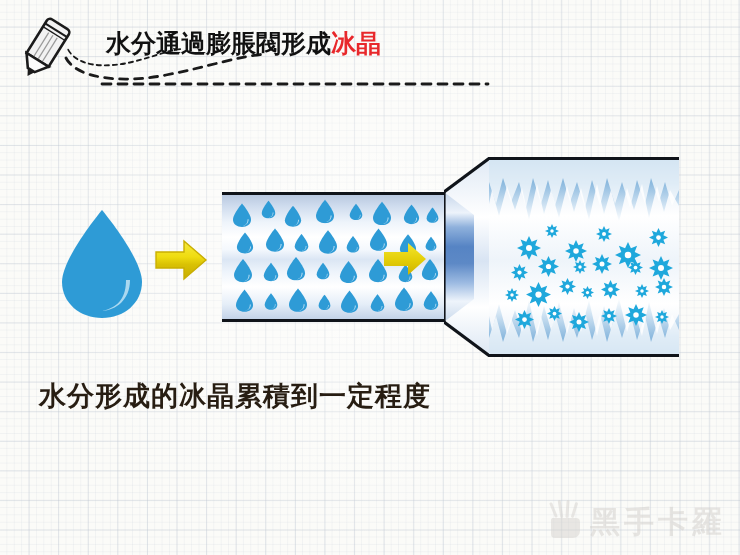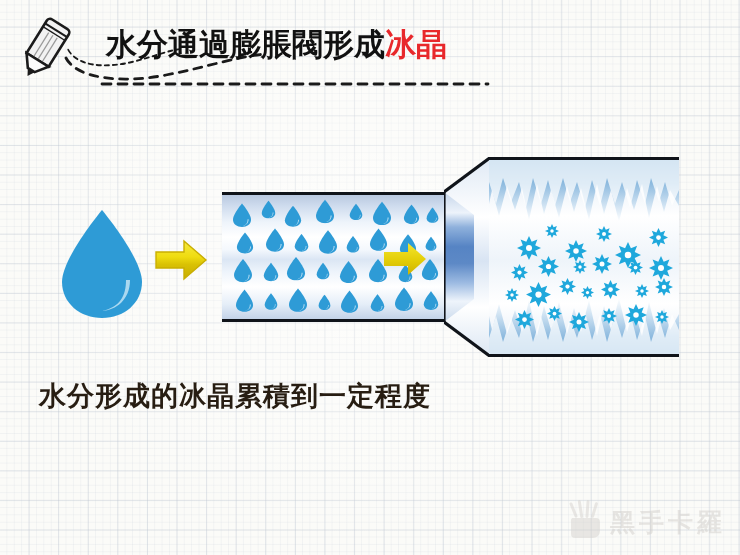--- a/index.html
+++ b/index.html
@@ -25,21 +25,21 @@
     content:"";position:absolute;inset:0;
     background:radial-gradient(ellipse at 50% 45%, rgba(255,255,255,.55) 0%, rgba(255,255,255,0) 70%);
   }
 
   
   #title-row{position:absolute;left:0;top:0;width:740px;height:100px;}
   #pencil-icon{position:absolute;left:14px;top:14px;width:62px;height:68px;}
   #title-dash{position:absolute;left:62px;top:30px;width:430px;height:60px;}
   #title-text{
     position:absolute;left:106px;top:22px;
-    font-size:31px;line-height:44px;font-weight:700;letter-spacing:0px;
+    font-size:25px;line-height:44px;font-weight:700;letter-spacing:0px;
     color:#111111;white-space:nowrap;
     font-family:"DejaVu Sans","Liberation Sans",sans-serif;
   }
   #title-text .hl{color:#e8282b;}
 
   
   #diagram{position:absolute;left:0;top:0;width:740px;height:555px;}
 
   
   #big-drop{position:absolute;left:58px;top:208px;width:88px;height:112px;}
@@ -86,21 +86,21 @@
   }
   #caption div{white-space:nowrap;}
 
   
   #watermark{
     position:absolute;right:14px;bottom:8px;height:50px;
     display:flex;align-items:center;opacity:.5;
   }
   #wm-hand{width:44px;height:44px;}
   #wm-text{
-    font-size:25px;color:#d2cfcb;font-weight:700;letter-spacing:4px;
+    font-size:30px;color:#d2cfcb;font-weight:700;letter-spacing:4px;
     font-family:"DejaVu Sans","Liberation Sans",sans-serif;
     margin-left:2px;
   }
 </style>
 </head>
 <body>
 
 <div id="grid-bg"></div>
 
 <div id="title-row">

